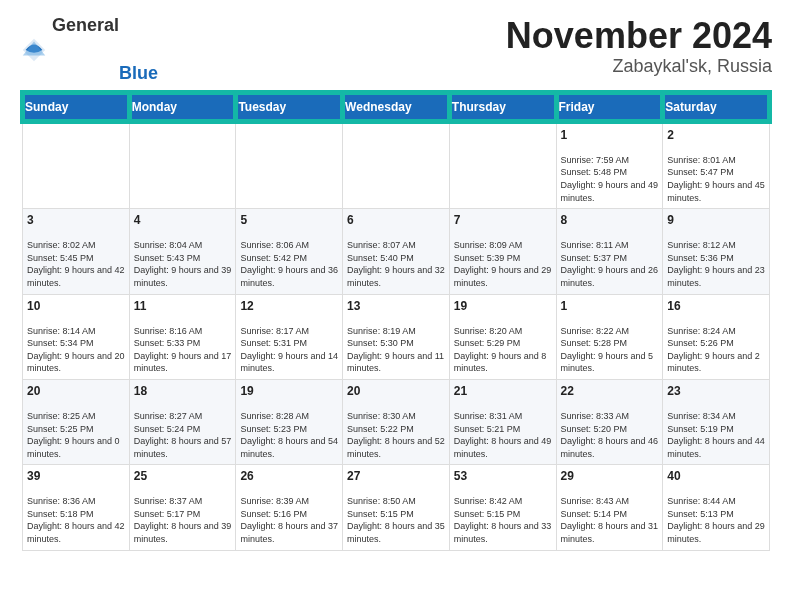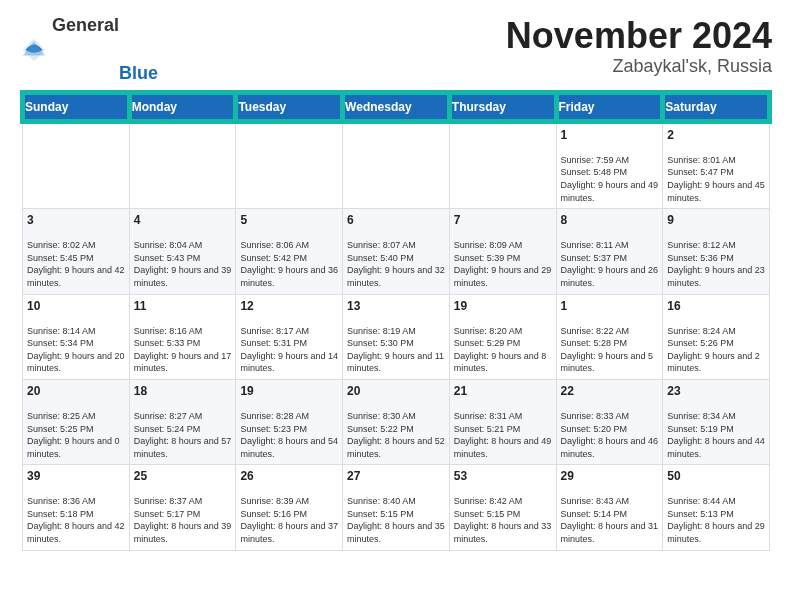--- a/index.html
+++ b/index.html
@@ -333,41 +333,41 @@
           </td>
           <td>
             <span class="day-number">26</span>
             <div class="day-info">Sunrise: 8:39 AM
 Sunset: 5:16 PM
 Daylight: 8 hours
 and 37 minutes.</div>
           </td>
           <td>
             <span class="day-number">27</span>
-            <div class="day-info">Sunrise: 8:40 AM
+            <div class="day-info">Sunrise: 8:50 AM
 Sunset: 5:15 PM
 Daylight: 8 hours
 and 35 minutes.</div>
           </td>
           <td>
             <span class="day-number">53</span>
             <div class="day-info">Sunrise: 8:42 AM
 Sunset: 5:15 PM
 Daylight: 8 hours
 and 33 minutes.</div>
           </td>
           <td>
             <span class="day-number">29</span>
             <div class="day-info">Sunrise: 8:43 AM
 Sunset: 5:14 PM
 Daylight: 8 hours
 and 31 minutes.</div>
           </td>
           <td>
-            <span class="day-number">50</span>
+            <span class="day-number">40</span>
             <div class="day-info">Sunrise: 8:44 AM
 Sunset: 5:13 PM
 Daylight: 8 hours
 and 29 minutes.</div>
           </td>
         </tr>
       </tbody>
   </table>
 </div>
 

